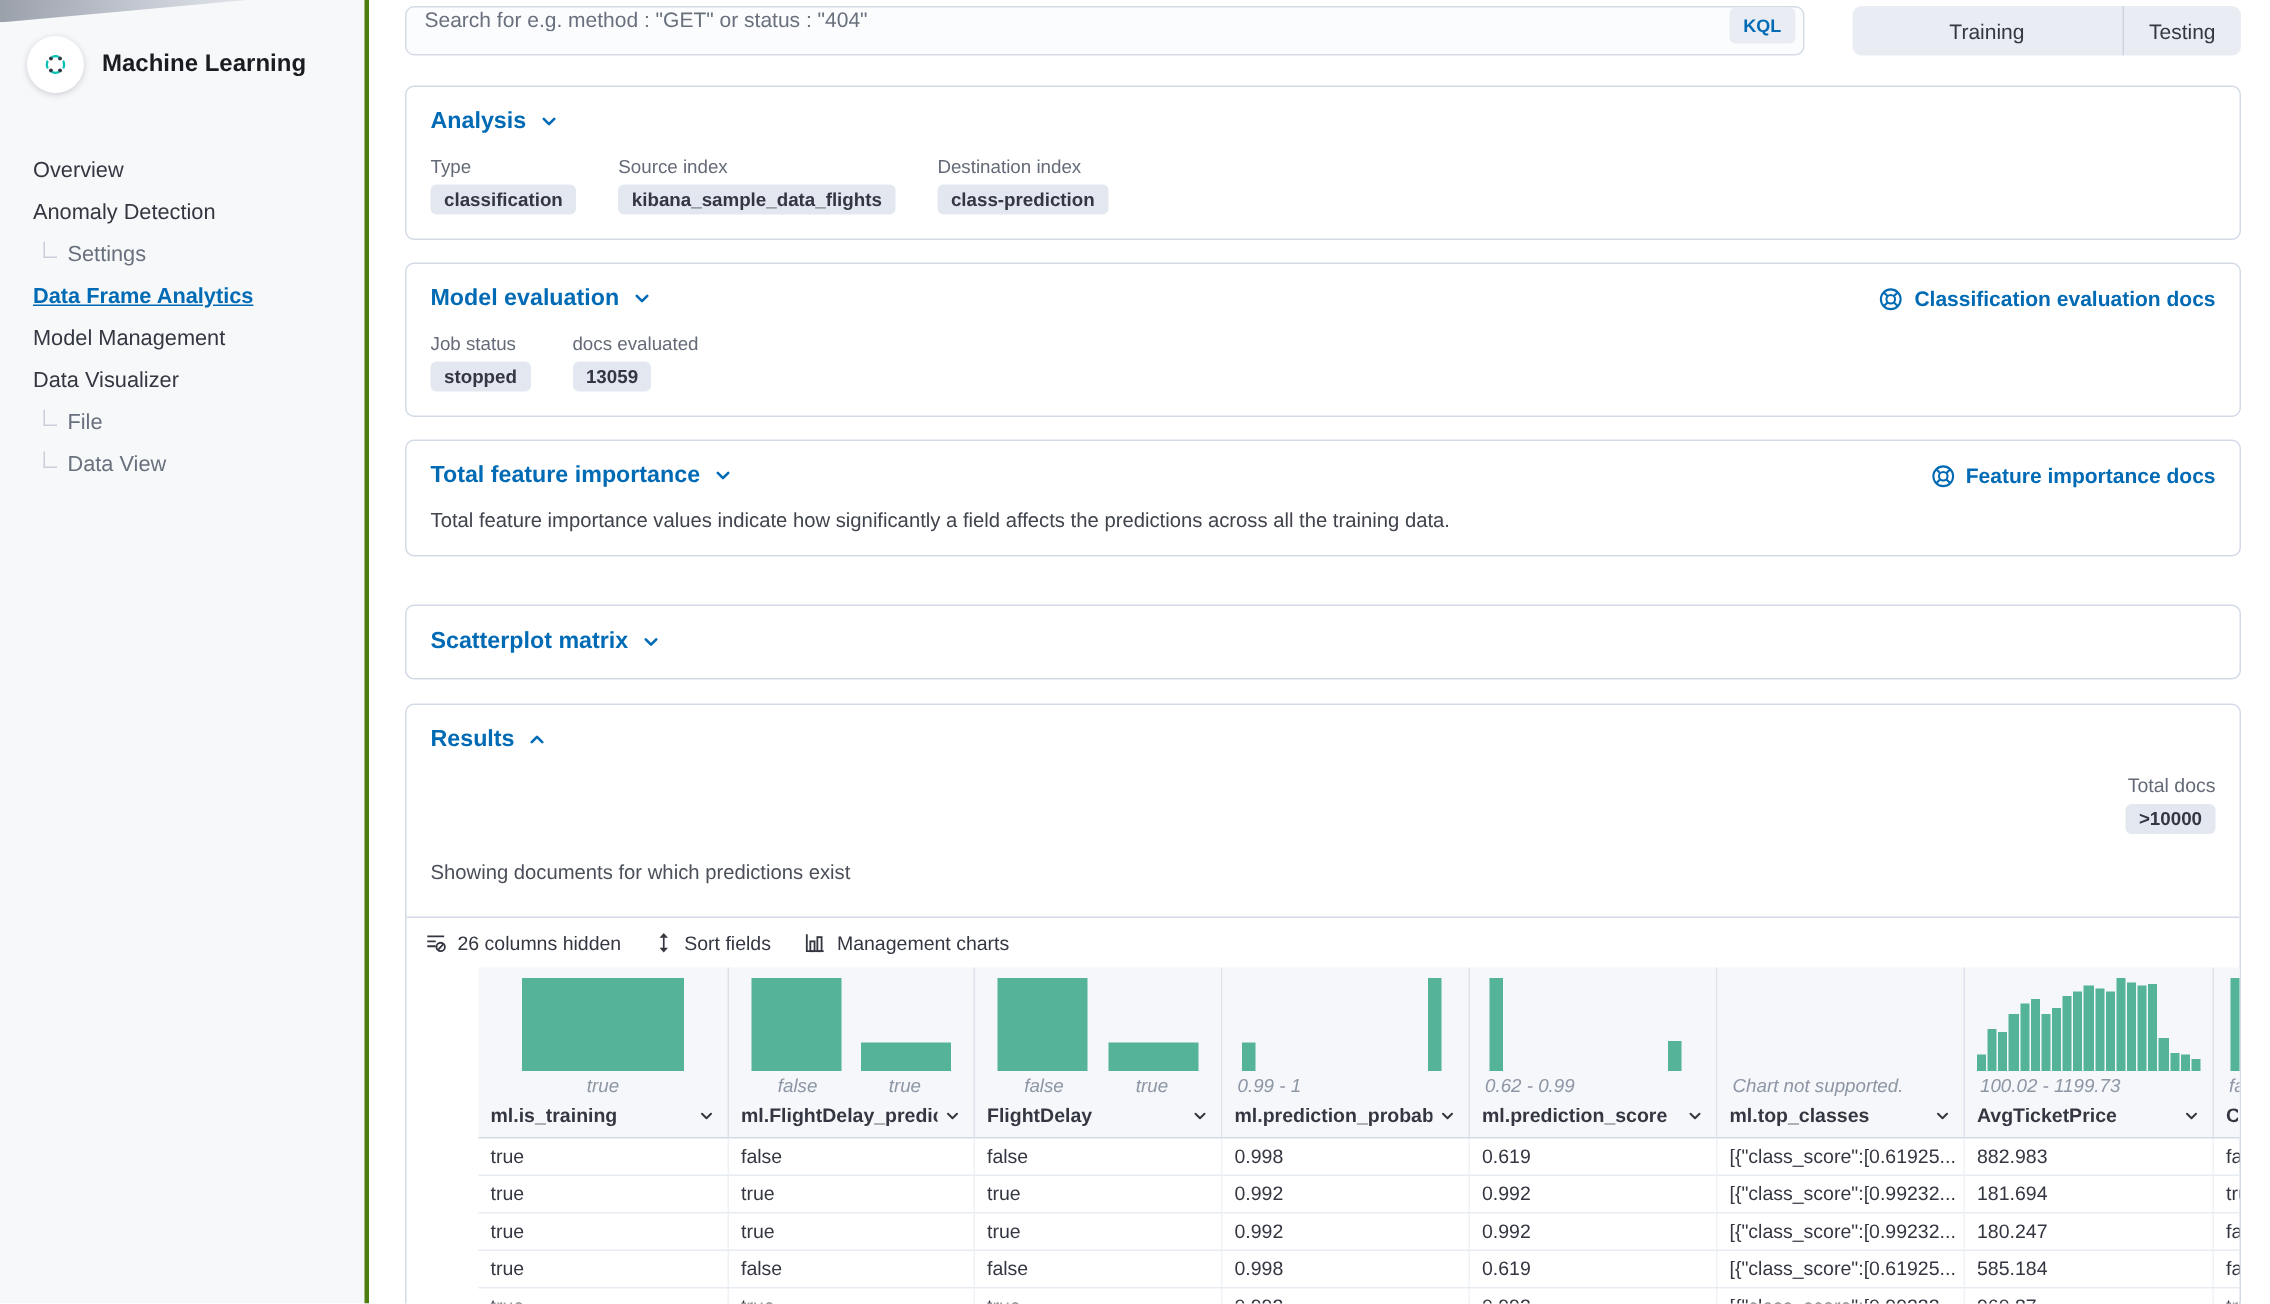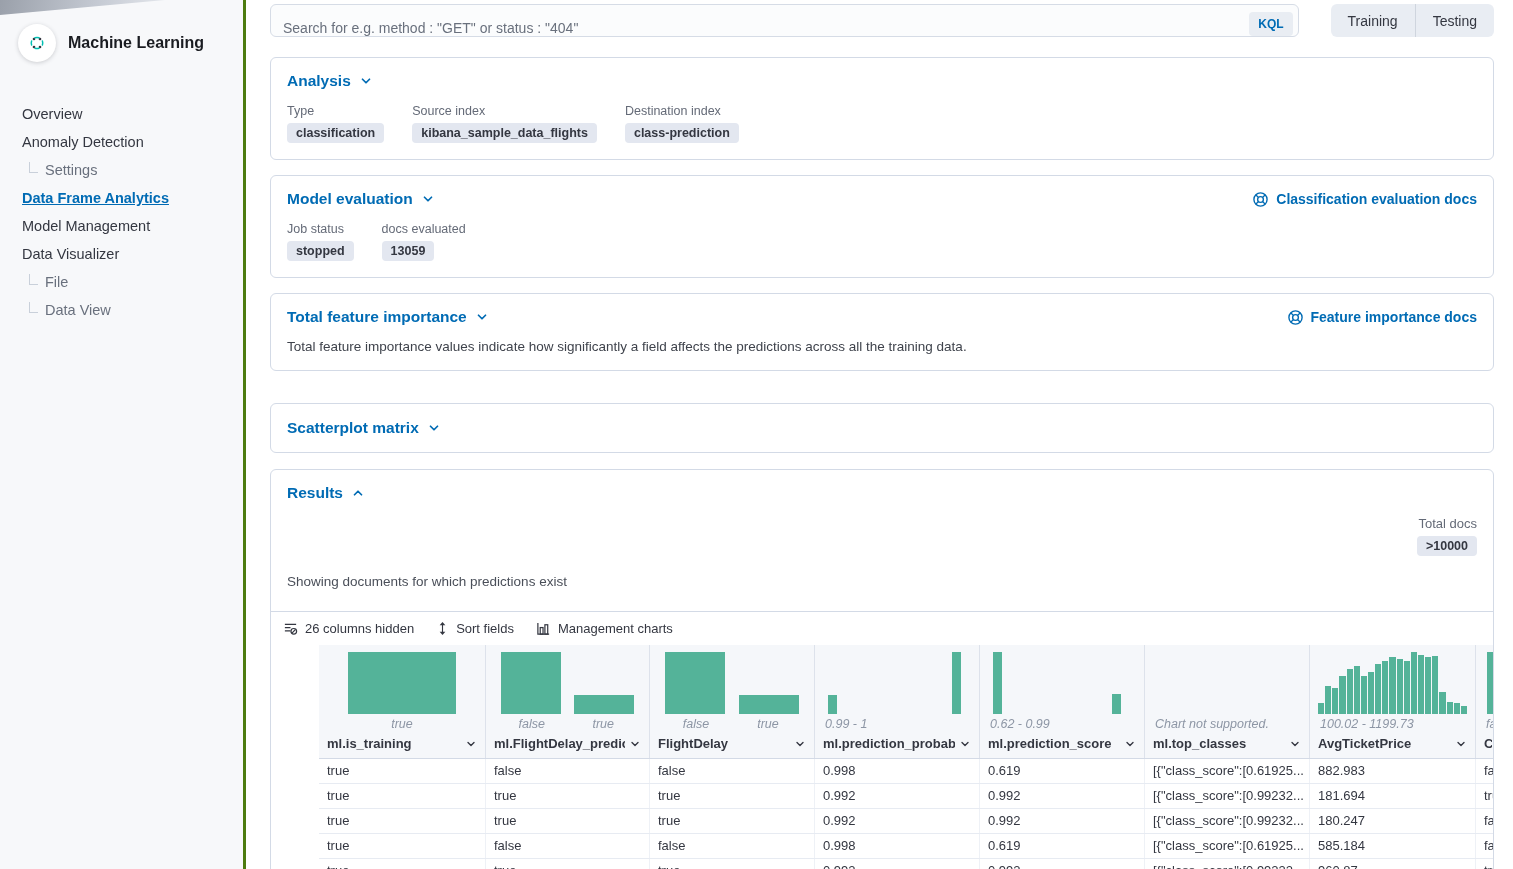--- a/index.html
+++ b/index.html
@@ -22,30 +22,30 @@
   .nav-item.muted { color:#69707d; }
   .nav-item.active span.lbl { color:#006bb4; font-weight:700; text-decoration:underline; }
   .nav-item.nested { padding-left:6px; }
   .tree { display:inline-block; width:9px; height:11px; border-left:1px solid #c9d0da;
     border-bottom:1px solid #c9d0da; margin:0 7px 2px 1px; vertical-align:baseline; }
 
   
   .main { flex:1 1 auto; padding:4px 19px 0 24px; min-width:0; }
 
   .top-row { display:flex; align-items:center; gap:32px; margin-bottom:20px; }
-  .search-box { flex:1 1 auto; display:flex; align-items:flex-end; height:33px;
+  .search-box { flex:1 1 auto; display:flex; align-items:flex-start; height:33px;
     background:#fbfcfd; border:1px solid #d6dce6; border-radius:6px; padding:0 5px 0 12px; }
   .search-box input { flex:1; border:none; outline:none; background:transparent;
     font-size:14px; color:#343741; font-family:inherit; }
   .search-box input::placeholder { color:#69707d; }
   .kql-badge { background:#e9edf3; color:#006bb4; font-weight:700; font-size:12px;
     border-radius:4px; padding:5px 9px; cursor:pointer; }
   .btn-group { display:flex; background:#e9edf3; border-radius:6px; overflow:hidden; height:33px; }
   .btn-group button { border:none; background:transparent; font-family:inherit; font-size:14px;
-    color:#343741; font-weight:500; padding:0 17px; cursor:pointer; }
+    color:#343741; font-weight:500; padding:0 17px; cursor:pointer;margin-left:48px; }
   .btn-group button + button { border-left:1px solid #cfd5de; }
 
   
   .panel { border:1px solid #d3dae6; border-radius:6px; background:#fff; padding:14px 16px 16px; margin-bottom:15px; }
   .panel-title-row { display:flex; align-items:center; justify-content:space-between; }
   .panel-title { display:inline-flex; align-items:center; gap:8px; color:#006bb4;
     font-size:15.5px; font-weight:700; cursor:pointer; }
   .doc-link { display:inline-flex; align-items:center; gap:7px; color:#006bb4;
     font-size:14px; font-weight:600; cursor:pointer; }
   .fields-row { display:flex; gap:28px; margin-top:14px; }

